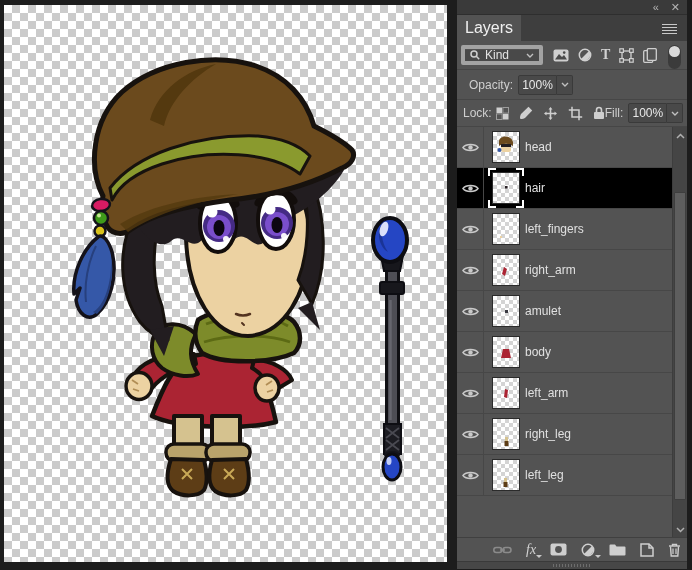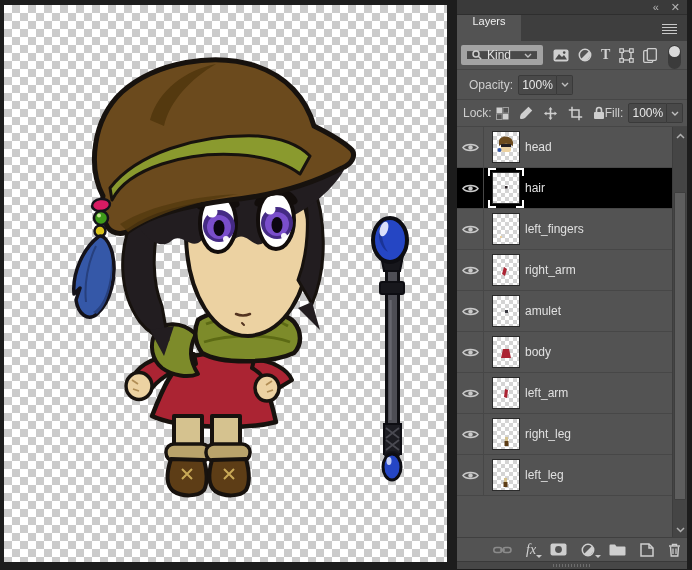--- a/index.html
+++ b/index.html
@@ -31,36 +31,36 @@
     height:14px;flex:none;background:#3a3a3a;
     display:flex;justify-content:flex-end;align-items:center;
     padding-right:7px;gap:12px;color:#b4b4b4;
     border-bottom:1px solid #2e2e2e;
   }
   .chrome .chrome-btn{font-size:11px;line-height:10px;cursor:default;}
   .tabbar{
     height:26px;flex:none;background:#3e3e3e;display:flex;align-items:stretch;position:relative;
   }
   .tab{
-    width:64px;background:#535353;display:flex;justify-content:center;
-    color:#f0f0f0;font-size:11px;
+    width:64px;background:#535353;display:flex;align-items:center;justify-content:center;
+    color:#f0f0f0;font-size:16px;
   }
   .panel-menu{
     position:absolute;right:10px;top:9px;width:15px;height:10px;
     background:repeating-linear-gradient(to bottom,#c9c9c9 0 1px,transparent 1px 3px);
   }
   .ctl-row{
     flex:none;display:flex;align-items:center;box-sizing:border-box;
     padding:0 4px;border-bottom:1px solid #464646;
   }
   .row-filter{height:29px;gap:6px;}
   .row-blend{height:30px;}
   .row-lock{height:27px;}
   .dd{
-    height:20px;background:#494949;border:6px solid #a3a3a3;border-radius:2px;
+    height:20px;background:#494949;border:4px solid #a3a3a3;border-radius:2px;
     box-shadow:inset 0 1px 0 rgba(255,255,255,.05);
     display:flex;align-items:center;padding:0 5px;gap:5px;box-sizing:border-box;
     color:#e3e3e3;
   }
   .kind-dd{width:82px;}
   .blend-dd{width:127px;justify-content:space-between;}
   .spacer{flex:1;}
   .filter-icons{display:flex;align-items:center;gap:9px;margin-left:4px;}
   .ficon{display:flex;align-items:center;justify-content:center;}
   .type-glyph{font-family:"Liberation Serif","DejaVu Serif",serif;font-weight:bold;font-size:14px;color:#d2d2d2;line-height:1;}

